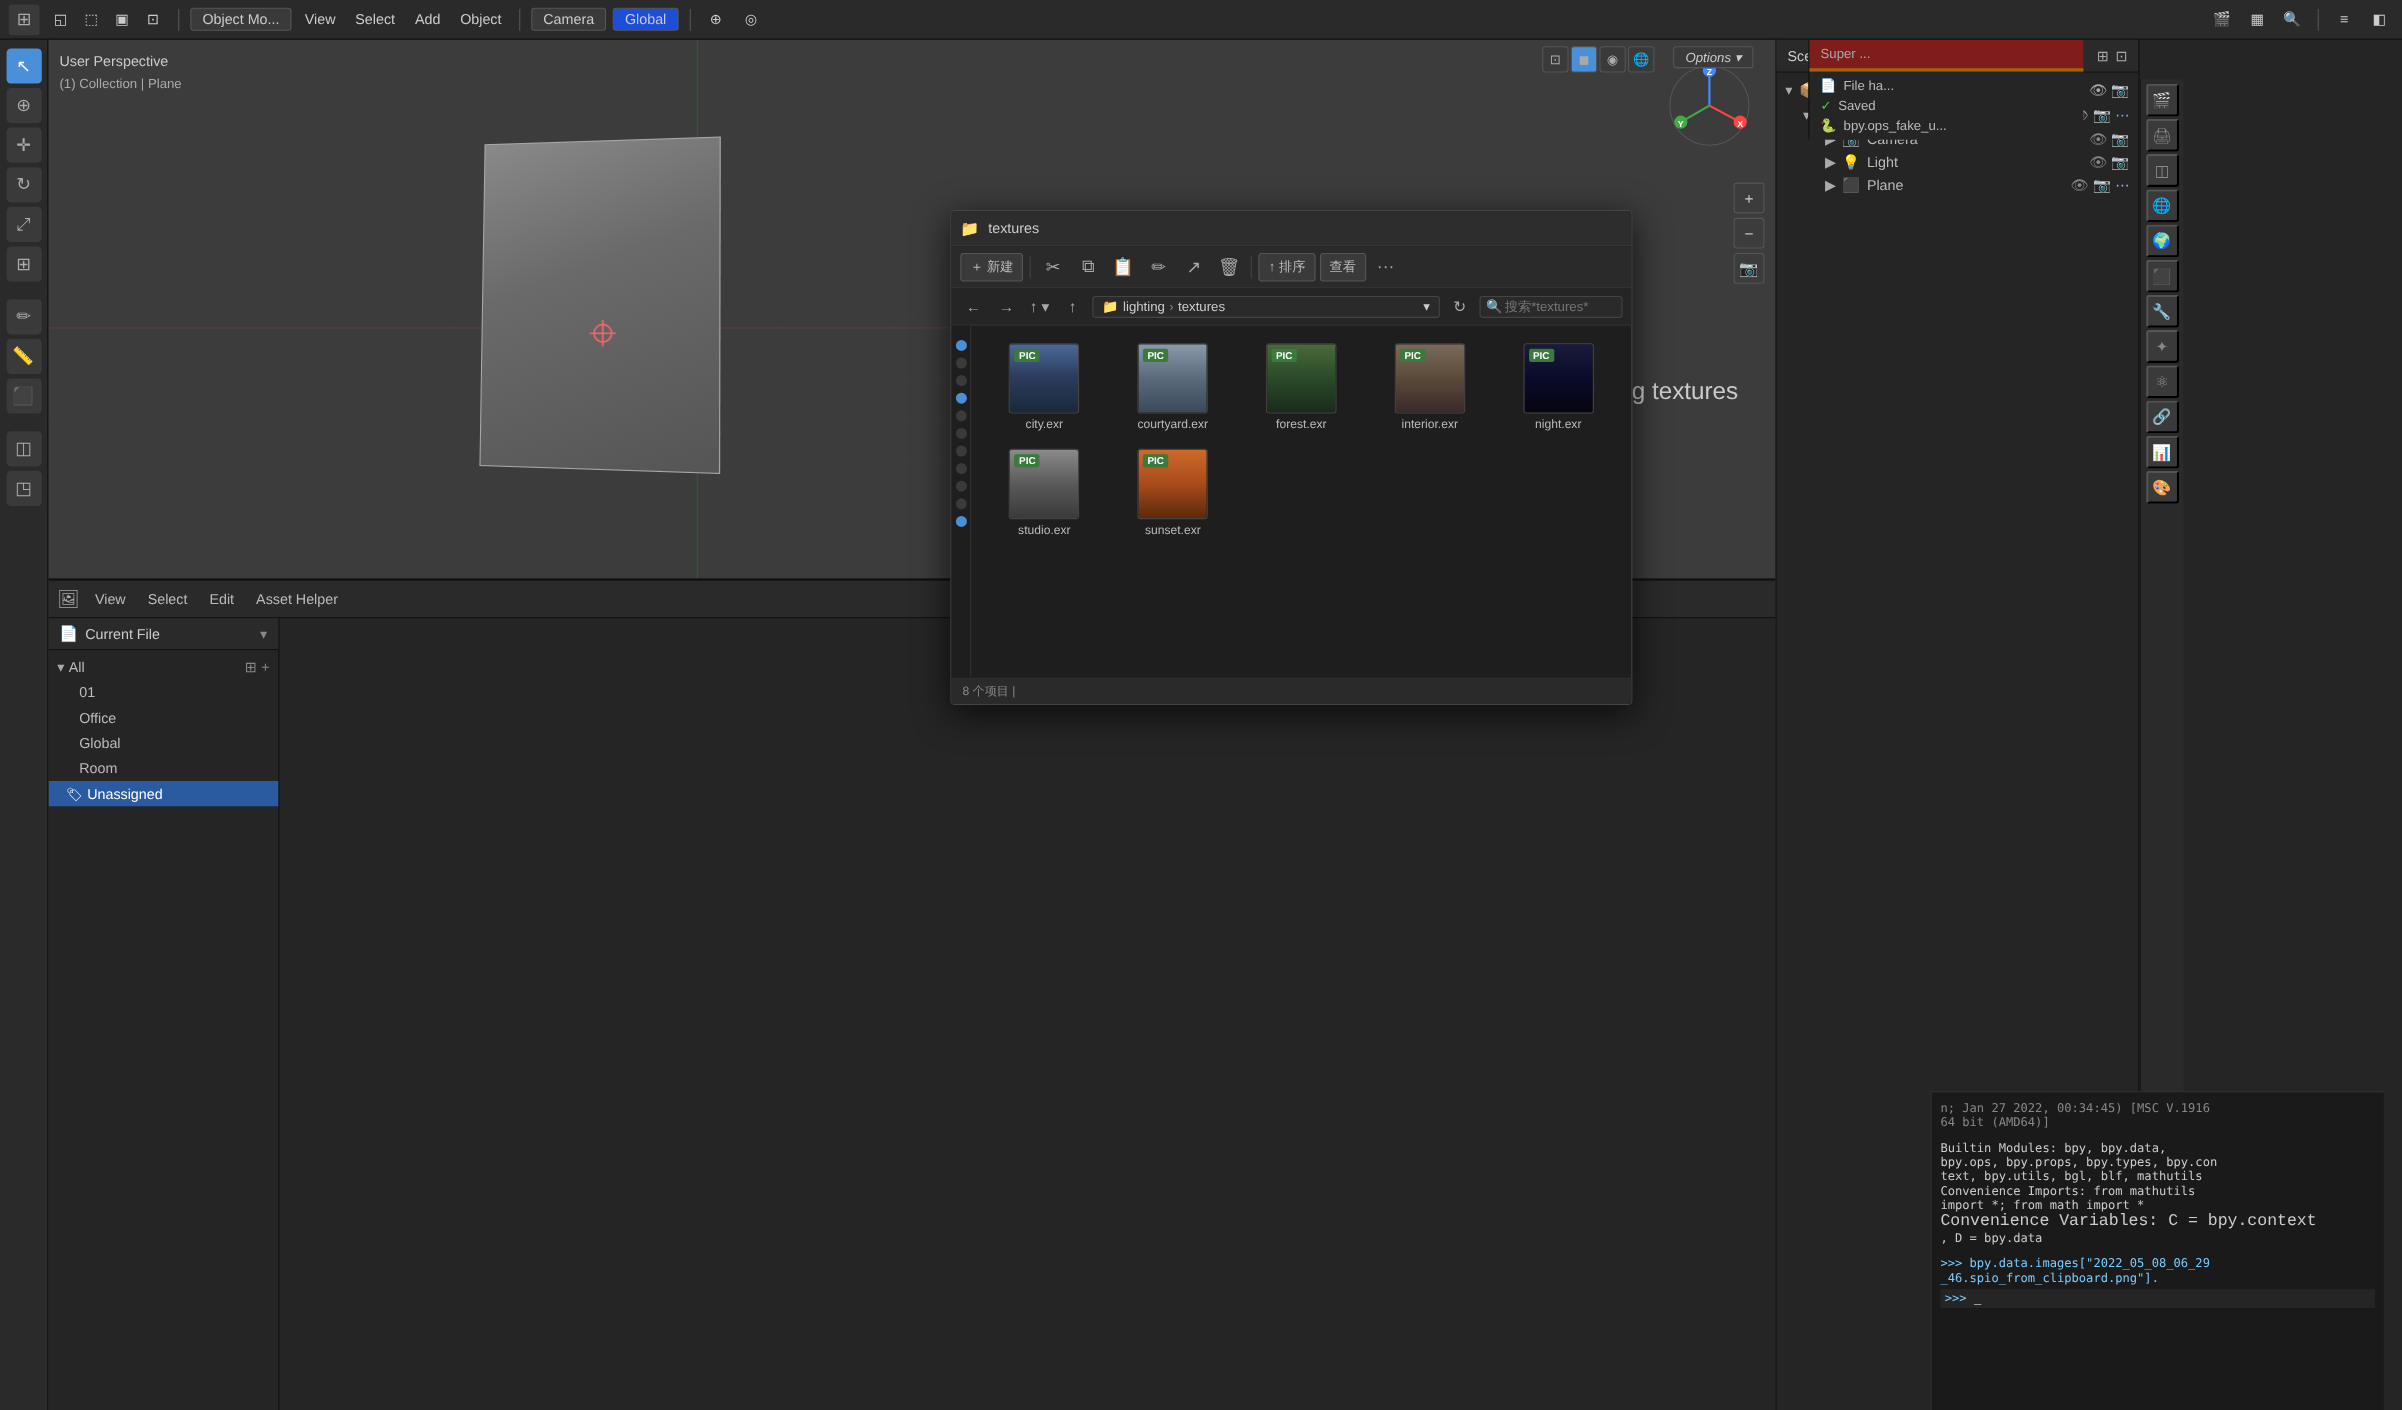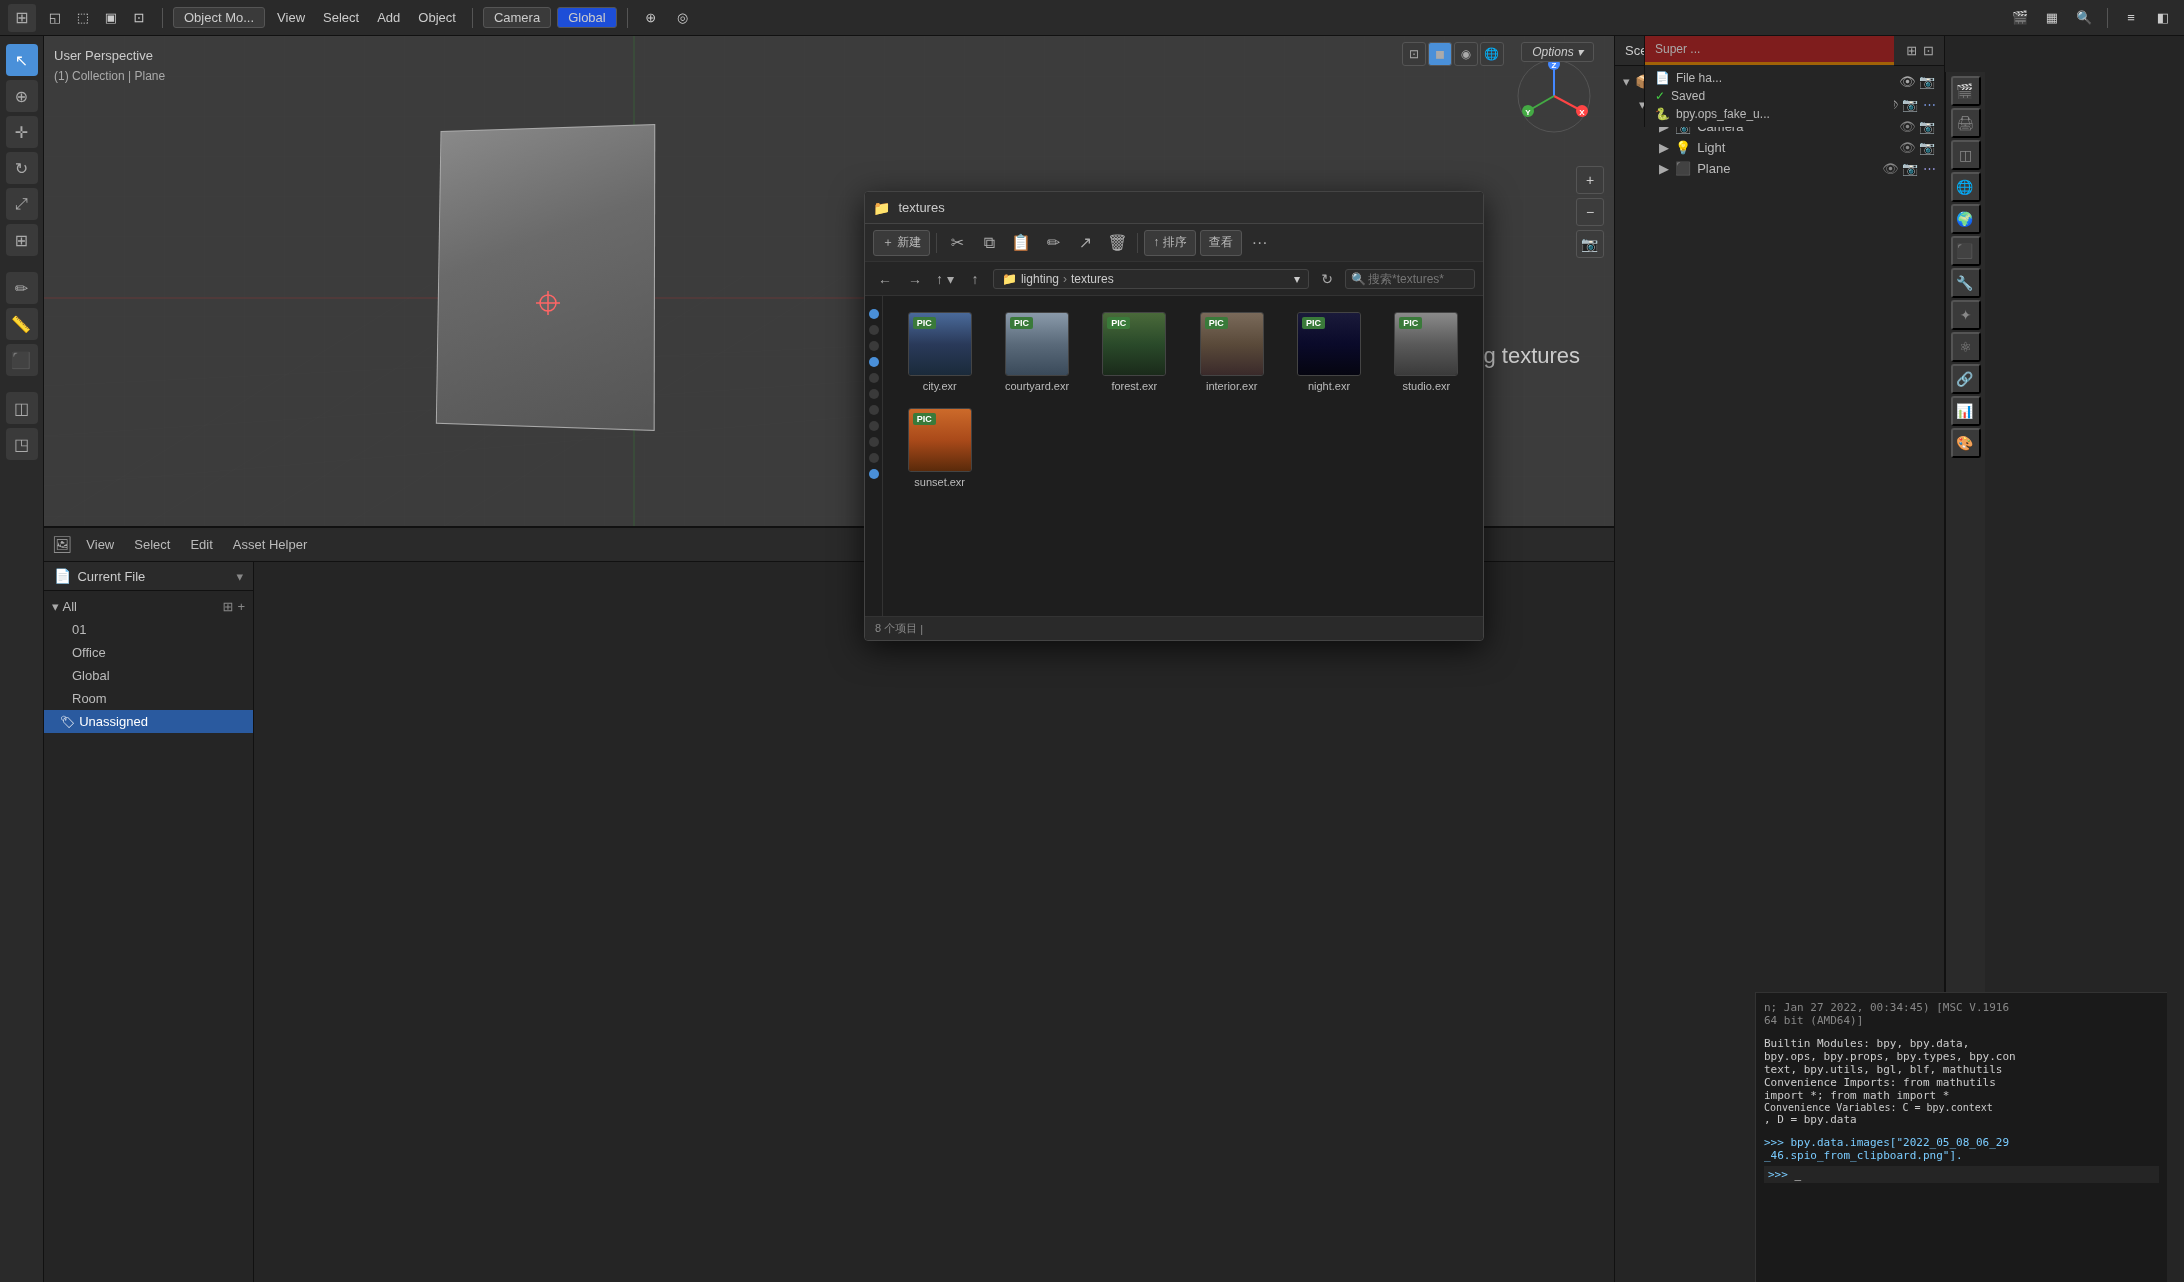--- a/index.html
+++ b/index.html
@@ -357,21 +357,21 @@
     .fm-sidebar-dot {
       width: 10px; height: 10px;
       border-radius: 50%;
       margin: 3px 0;
     }
 
     .fm-files-grid {
       flex: 1;
       padding: 12px;
       display: grid;
-      grid-template-columns: repeat(6, 1fr);
+      grid-template-columns: repeat(5, 1fr);
       gap: 8px;
       align-content: start;
       overflow-y: auto;
     }
 
     .fm-file-item {
       display: flex;
       flex-direction: column;
       align-items: center;
       gap: 4px;
@@ -878,21 +878,21 @@
 
 <div class="python-console">
   <div style="color:#888;font-size:11px;">n; Jan 27 2022, 00:34:45) [MSC V.1916</div>
   <div style="color:#888;font-size:11px;">64 bit (AMD64)]</div>
   <div style="color:#888;font-size:11px;height:10px;"></div>
   <div style="color:#ccc;font-size:11px;">Builtin Modules:      bpy, bpy.data,</div>
   <div style="color:#ccc;font-size:11px;">bpy.ops, bpy.props, bpy.types, bpy.con</div>
   <div style="color:#ccc;font-size:11px;">text, bpy.utils, bgl, blf, mathutils</div>
   <div style="color:#ccc;font-size:11px;">Convenience Imports:  from mathutils</div>
   <div style="color:#ccc;font-size:11px;">import *; from math import *</div>
-  <div style="color:#ccc;font-size:10px;">Convenience Variables: C = bpy.context</div>
+  <div style="color:#ccc;font-size:15px;font-family:Liberation Mono, monospace;">Convenience Variables: C = bpy.context</div>
   <div style="color:#ccc;font-size:11px;">, D = bpy.data</div>
   <div style="color:#ccc;font-size:11px;height:10px;"></div>
   <div style="color:#7accff;font-size:11px;">&gt;&gt;&gt; bpy.data.images["2022_05_08_06_29</div>
   <div style="color:#7accff;font-size:11px;">_46.spio_from_clipboard.png"].</div>
   <div style="background:rgba(255,255,255,0.05);padding:2px 4px;margin-top:4px;">
     <span style="color:#7accff;">&gt;&gt;&gt; </span><span style="color:#fff;">_</span>
   </div>
 </div>
 
 <div style="position:absolute; top:36px; right:290px; width:250px; background:#252525; border-left:1px solid #111; display:flex; flex-direction:column;">

